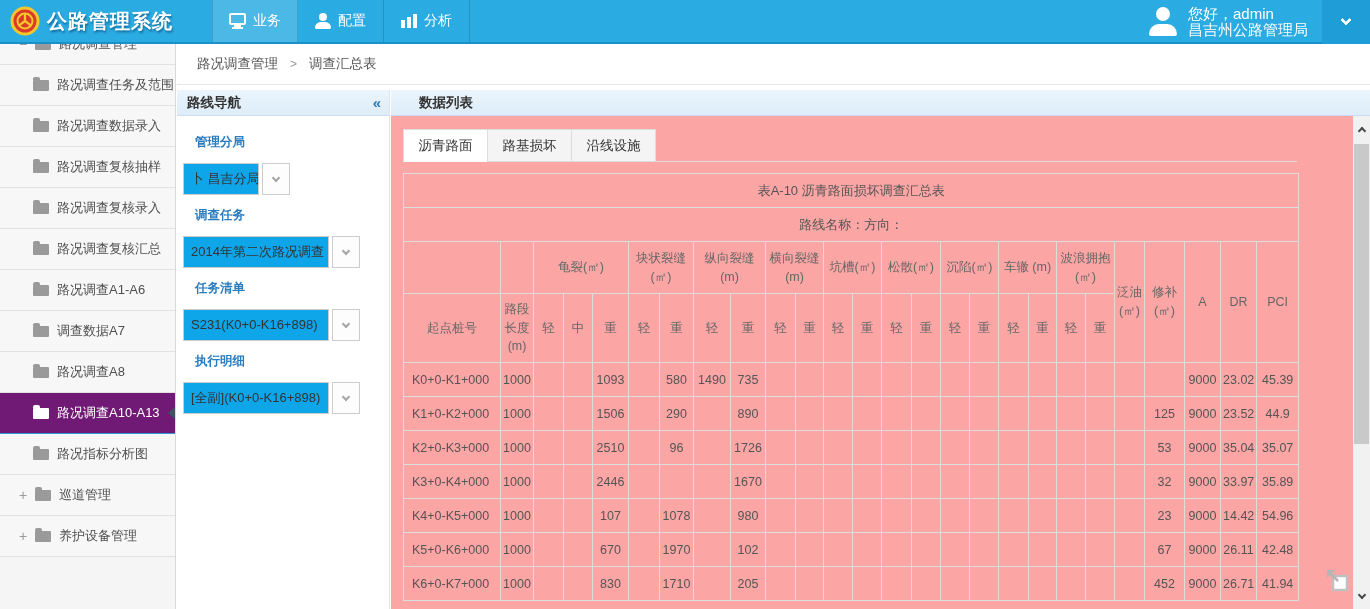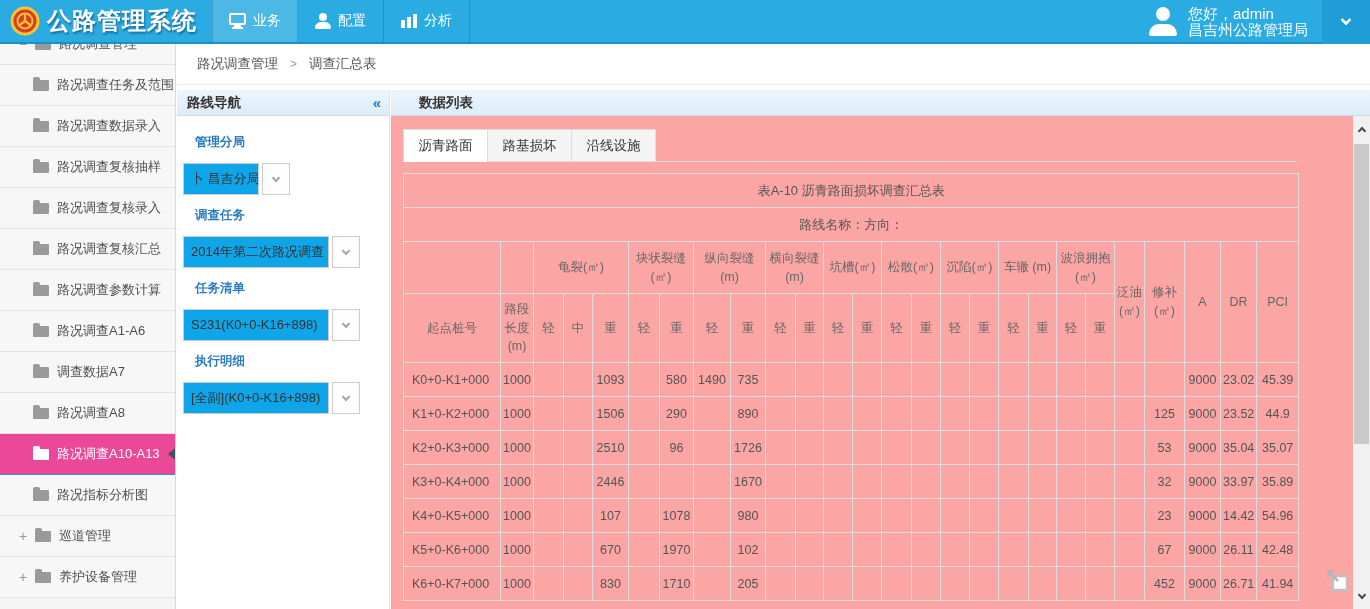--- a/index.html
+++ b/index.html
@@ -5,21 +5,21 @@
   * { margin:0; padding:0; box-sizing:border-box; }
   html,body { width:1370px; height:609px; overflow:hidden; background:#fff;
     font-family:"Liberation Sans","DejaVu Sans",sans-serif; }
   .app { position:relative; width:1370px; height:609px; background:#fff; }
 
   
   .topbar { position:absolute; left:0; top:0; width:1370px; height:44px;
     background:#2aabe2; border-bottom:2px solid #1791c8; display:flex; align-items:stretch; }
   .logo { display:flex; align-items:center; padding-left:10px; width:176px; }
   .emblem { width:30px; height:30px; flex:0 0 30px; }
-  .app-title { color:#fff; font-size:24px; font-weight:bold; letter-spacing:1px;
+  .app-title { color:#fff; font-size:20px; font-weight:bold; letter-spacing:1px;
     margin-left:7px; white-space:nowrap; text-shadow:1px 2px 2px rgba(0,60,100,.55); }
   .topnav { display:flex; height:100%;padding-left:36px; }
   .nav-item { width:86px; display:flex; align-items:center; justify-content:center;
     color:#fff; font-size:14px; cursor:pointer; border-right:1px solid rgba(0,0,0,.14); }
   .nav-item:first-child { border-left:1px solid rgba(0,0,0,.14); }
   .nav-item.active { background:rgba(255,255,255,.16); }
   .nav-item .nav-ic { margin-right:7px; }
   
   .ic-monitor { display:inline-block; width:17px; height:12px; border:2px solid #fff;
     border-radius:2px; position:relative; margin-top:-4px; }
@@ -55,21 +55,21 @@
     border-bottom:1px solid #e2e2e2; color:#4f4f4f; font-size:13px; cursor:pointer;
     padding-left:33px; background:#f7f7f7; white-space:nowrap; }
   .sb-item.cut { margin-top:-20px; }
   .sb-item.parent { padding-left:17px; }
   .expander { width:12px; color:#9a9a9a; font-size:14px; line-height:12px; margin-right:6px;
     text-align:center; }
   .folder { display:inline-block; width:16px; height:11px; background:#9a9a9a; border-radius:1px;
     position:relative; margin-right:8px; flex:0 0 16px; }
   .folder::before { content:''; position:absolute; top:-3px; left:0; width:7px; height:3px;
     background:#9a9a9a; border-radius:2px 2px 0 0; }
-  .sb-item.selected { background:#ec4899; color:#fff; border-bottom-color:#2b9bd7; }
+  .sb-item.selected { background:#701a75; color:#fff; border-bottom-color:#2b9bd7; }
   .sb-item.selected .folder, .sb-item.selected .folder::before { background:#fff; }
   .sel-arrow { position:absolute; right:0; top:50%; margin-top:-6px; width:0; height:0;
     border-top:6px solid transparent; border-bottom:6px solid transparent;
     border-right:7px solid #41535e; }
 
   
   .breadcrumb { position:absolute; left:177px; top:44px; width:1193px; height:41px;
     border-bottom:1px solid #e6e6e6; display:flex; align-items:center; padding-left:20px;
     font-size:13.5px; color:#555; background:#fff; }
   .breadcrumb .sep { margin:0 12px; color:#999; font-size:12px; }
@@ -193,24 +193,20 @@
           <span class="folder"></span>
           <span>路况调查复核抽样</span>
         </div>
         <div class="sb-item">
           <span class="folder"></span>
           <span>路况调查复核录入</span>
         </div>
         <div class="sb-item">
           <span class="folder"></span>
           <span>路况调查复核汇总</span>
-        </div>
-        <div class="sb-item">
-          <span class="folder"></span>
-          <span>路况调查参数计算</span>
         </div>
         <div class="sb-item">
           <span class="folder"></span>
           <span>路况调查A1-A6</span>
         </div>
         <div class="sb-item">
           <span class="folder"></span>
           <span>调查数据A7</span>
         </div>
         <div class="sb-item">

